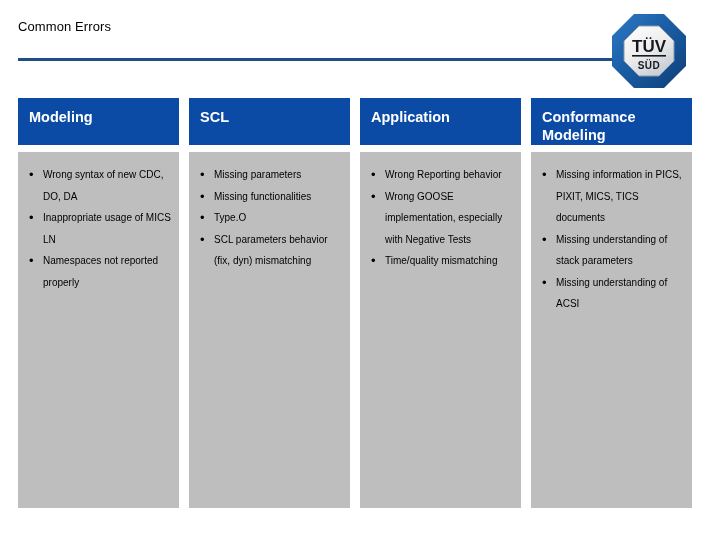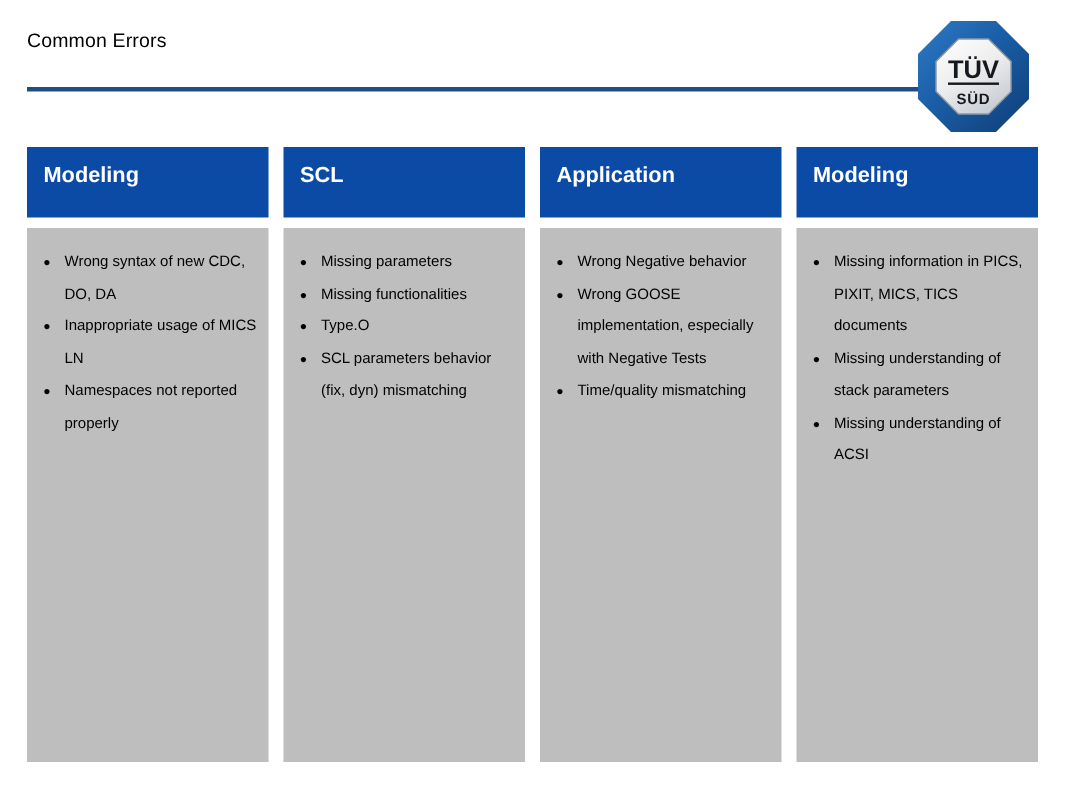--- a/index.html
+++ b/index.html
@@ -160,29 +160,30 @@
       </ul>
     </div>
   </div>
 
   <div class="column">
     <div class="col-header">
       <span class="hdr-line">Application</span>
     </div>
     <div class="col-body">
       <ul class="bullets">
-        <li>Wrong Negative behavior</li>
+        <li>Wrong Reporting behavior</li>
         <li>Wrong GOOSE implementation, especially with Negative Tests</li>
         <li>Time/quality mismatching</li>
       </ul>
     </div>
   </div>
 
   <div class="column">
     <div class="col-header">
+      <span class="hdr-line">Conformance</span>
       <span class="hdr-line">Modeling</span>
     </div>
     <div class="col-body">
       <ul class="bullets">
         <li>Missing information in PICS, PIXIT, MICS, TICS documents</li>
         <li>Missing understanding of stack parameters</li>
         <li>Missing understanding of ACSI</li>
       </ul>
     </div>
   </div>

